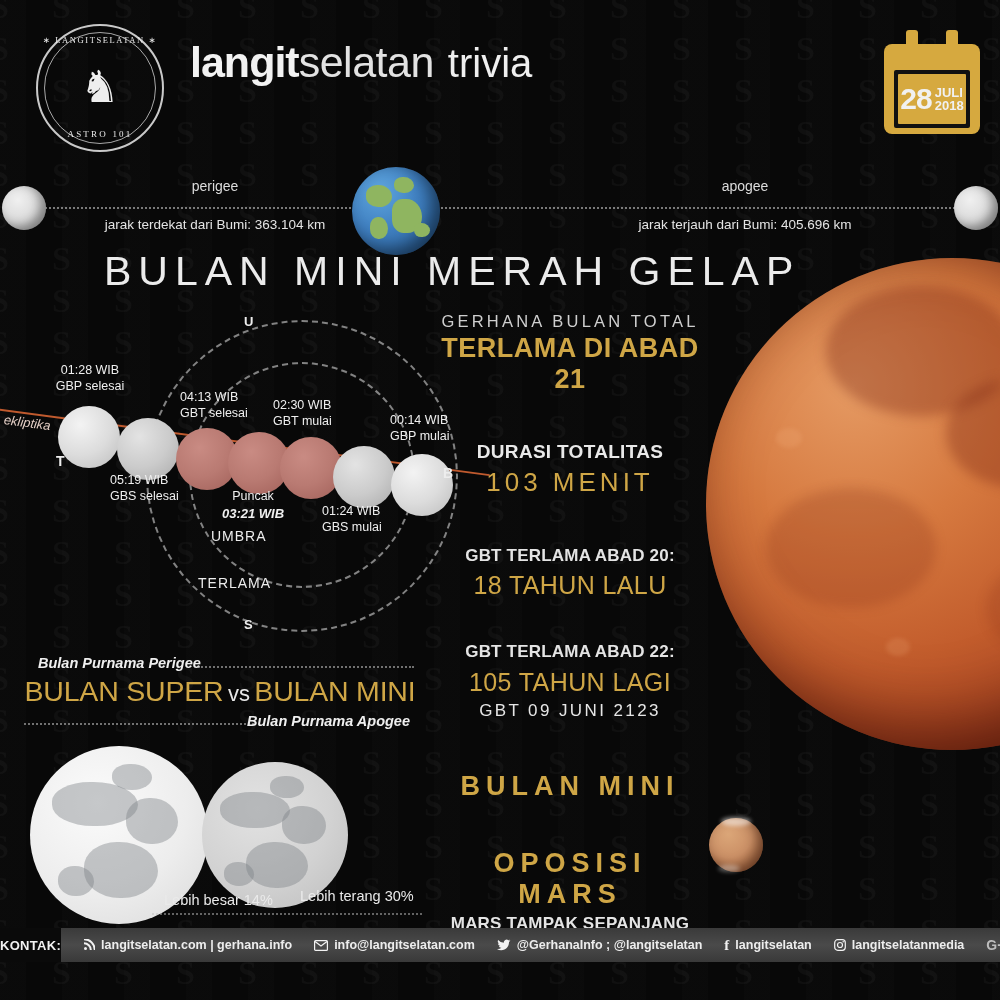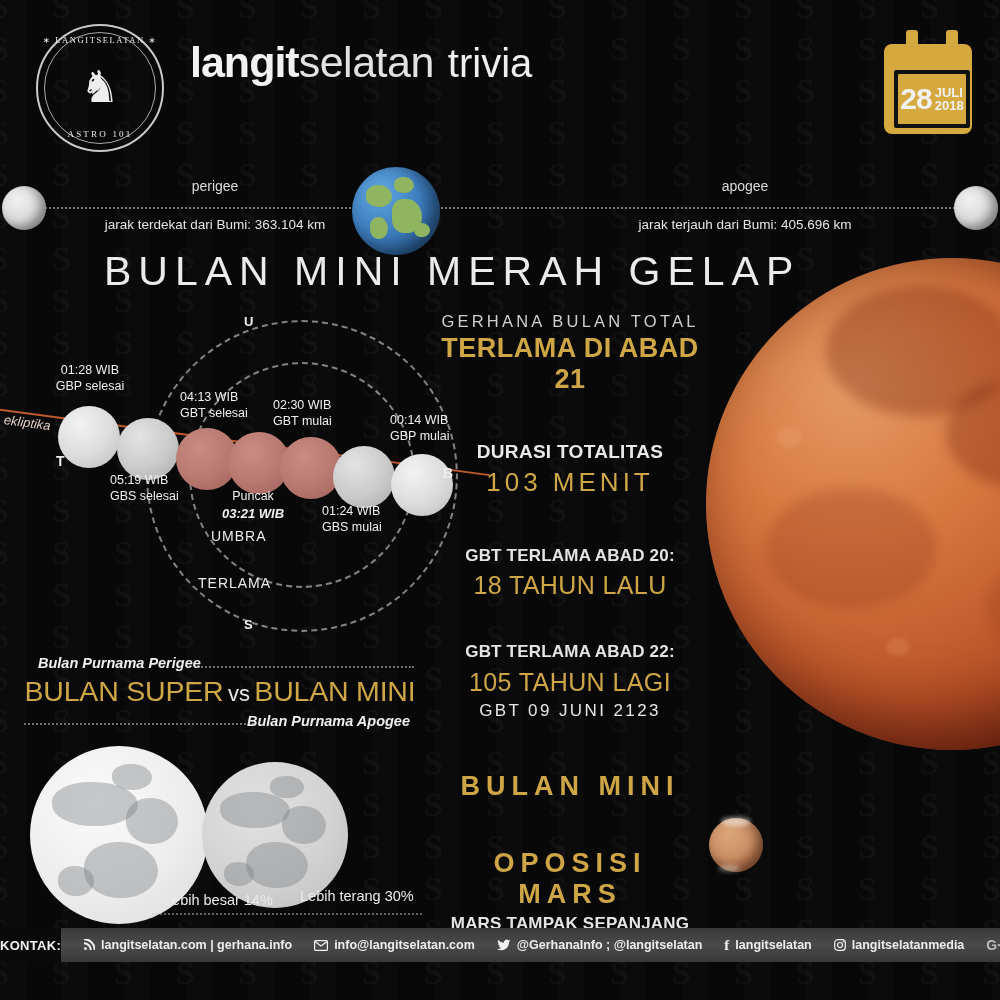--- a/index.html
+++ b/index.html
@@ -25,21 +25,21 @@
   .logo .txt-bot{position:absolute;left:0;right:0;bottom:11px;text-align:center;
         font-family:"Liberation Serif",serif;font-size:9px;letter-spacing:2.2px;color:#e9e9e9;}
   .logo .horse{position:absolute;left:50%;top:50%;transform:translate(-50%,-52%);
         font-size:44px;color:#eee;line-height:1;}
   .brand{position:absolute;left:190px;top:38px;white-space:nowrap;}
   .brand .b1{font-size:43px;font-weight:700;color:#f2f2f2;letter-spacing:-1px;}
   .brand .b2{font-size:43px;font-weight:300;color:#e2e2e2;letter-spacing:-.5px;}
   .brand .b3{font-size:40px;font-weight:400;color:#efefef;letter-spacing:0px;margin-left:14px;}
 
   .calendar{position:absolute;left:884px;top:30px;width:96px;height:104px;}
-  .cal-body{position:absolute;left:0;top:14px;width:88px;height:90px;background:#d6a93f;border-radius:8px;}
+  .cal-body{position:absolute;left:0;top:14px;width:96px;height:90px;background:#d6a93f;border-radius:8px;}
   .cal-inner{position:absolute;left:10px;top:26px;width:76px;height:58px;background:#111;border-radius:2px;}
   .cal-face{position:absolute;left:4px;top:4px;right:4px;bottom:4px;background:#d6a93f;border-radius:1px;
         display:flex;align-items:center;justify-content:center;}
   .cal-day{font-size:30px;font-weight:700;color:#f1f1f1;line-height:1;letter-spacing:-1px;}
   .cal-mo{display:flex;flex-direction:column;margin-left:3px;line-height:1.02;}
   .cal-mo .m{font-size:13px;font-weight:700;color:#f1f1f1;}
   .cal-mo .y{font-size:13px;font-weight:700;color:#f1f1f1;}
   .cal-ring{position:absolute;width:12px;height:20px;background:#d6a93f;border-radius:3px;top:0;}
   .cal-ring.l{left:22px;} .cal-ring.r{left:62px;}
 

